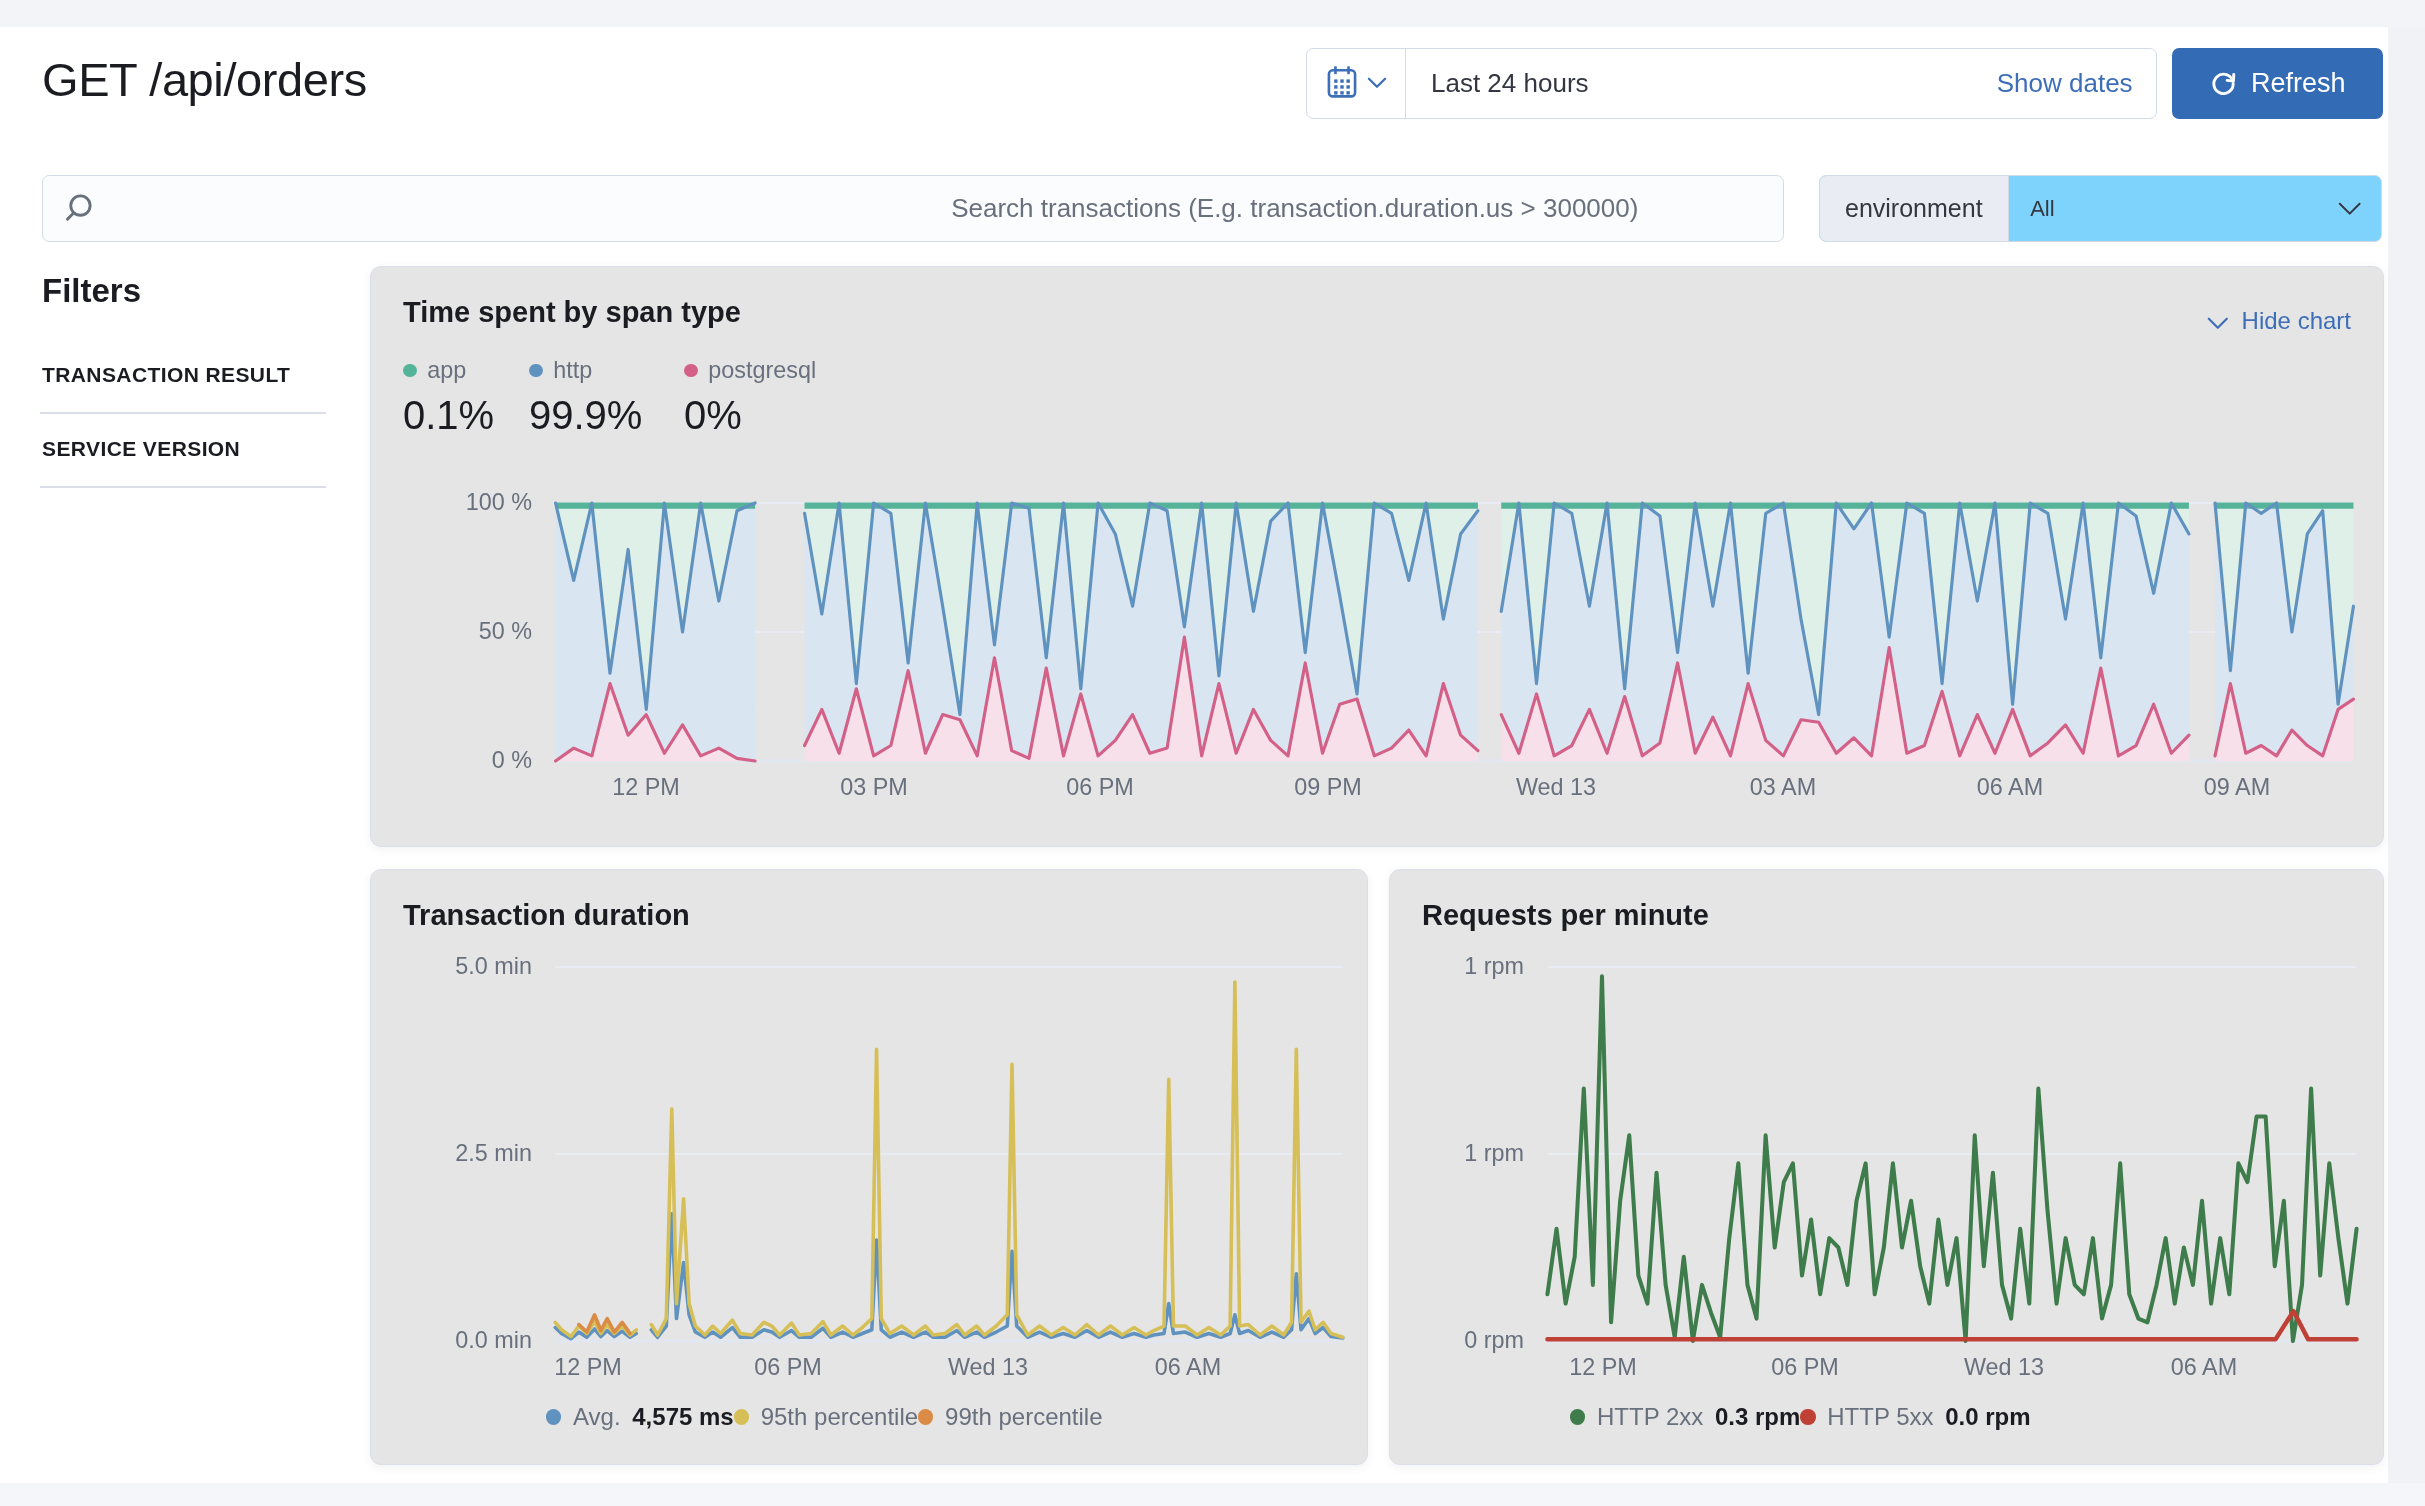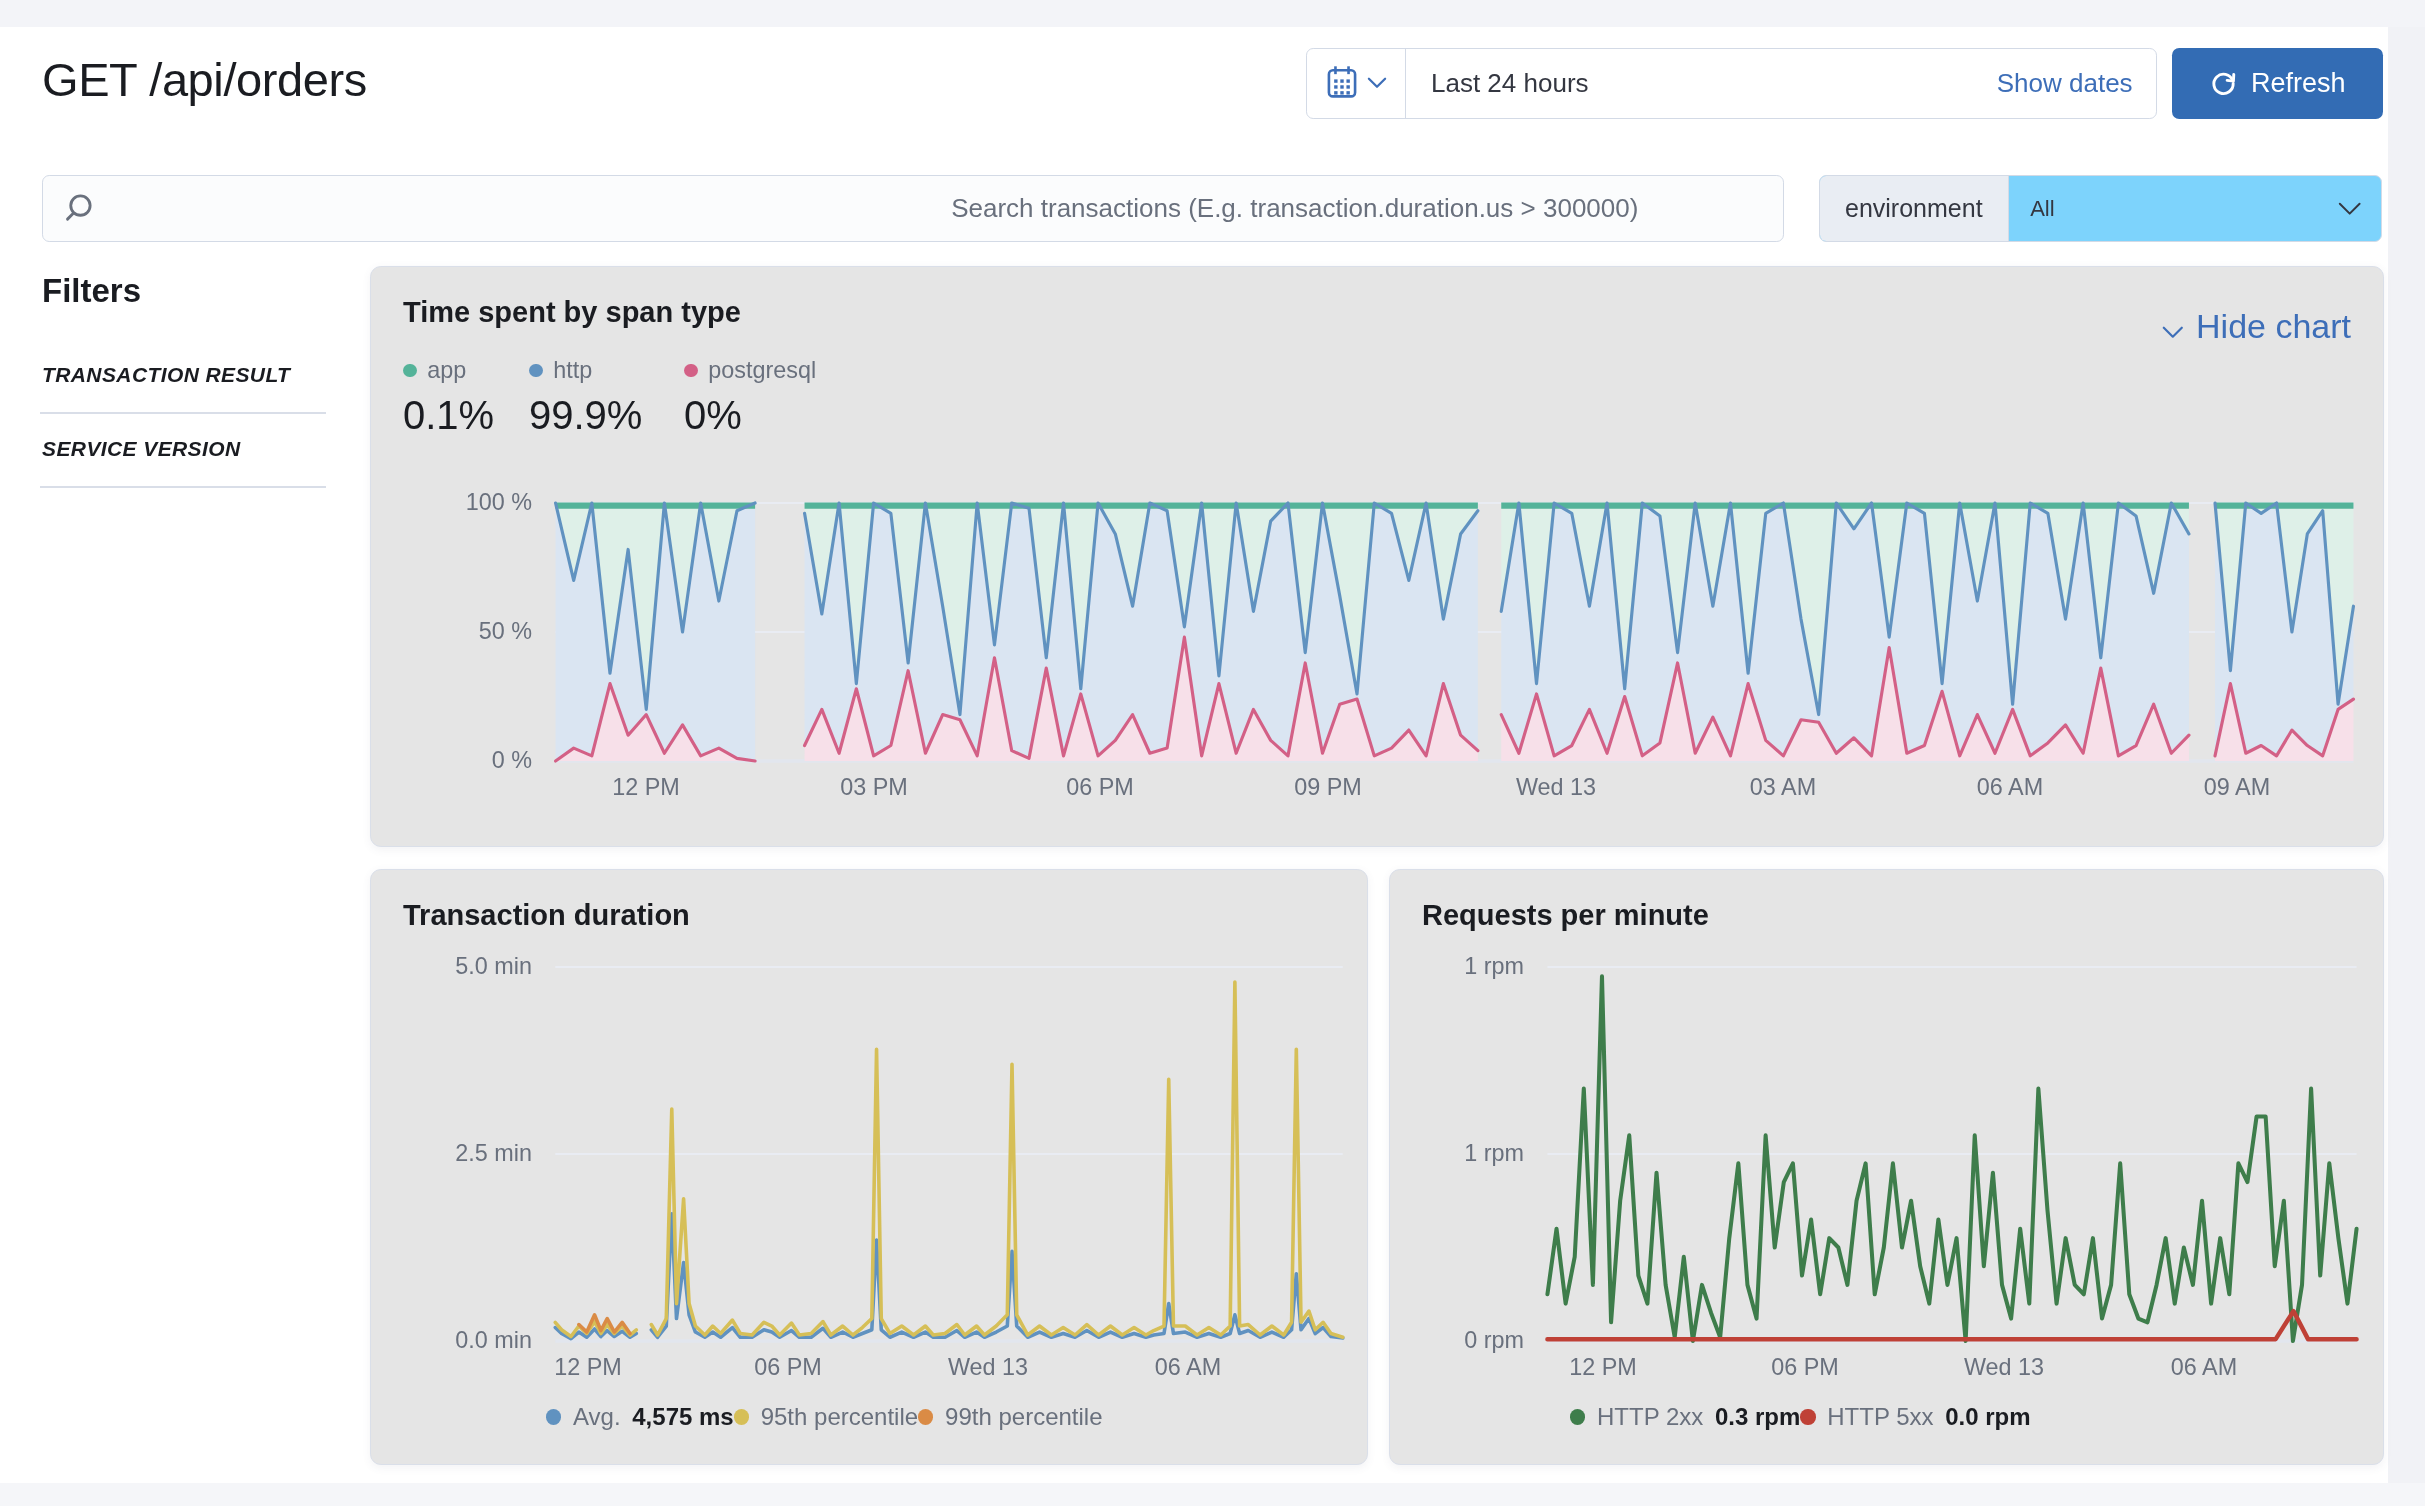--- a/index.html
+++ b/index.html
@@ -25,30 +25,30 @@
   #search-box .icon { margin:0 14.4px 0 20px; }
   #search-input { border:none; outline:none; background:transparent; font-size:26px; color:#343741; width:1530px; font-family:inherit;text-align:right; }
   #search-input::placeholder { color:#69707d; opacity:1; }
   #env-group { left:1819px; top:175px; width:563px; height:67px; display:flex; border:1.8px solid #d3dae6; border-radius:7.2px; overflow:hidden; background:#7dd3fc; }
   #env-label { background:#e9edf3; display:flex; align-items:center; padding:0 25px; font-size:25px; font-weight:500; color:#343741; border-right:1.8px solid #d3dae6; }
   #env-select { flex:1; display:flex; align-items:center; padding:0 21.6px; font-size:22px; color:#343741; cursor:pointer; position:relative; }
   #env-select .chev { position:absolute; right:20px; }
 
   
   #filters-heading { left:42px; top:272px; font-size:33px; font-weight:600; color:#1a1c21; }
-  .filter-section { left:42px; width:284px; font-size:21px; font-weight:700; color:#1a1c21; letter-spacing:0.4px; cursor:pointer;font-style:italic; }
+  .filter-section { left:42px; width:284px; font-size:21px; font-weight:700; color:#1a1c21; letter-spacing:0.4px; cursor:pointer; }
   .filter-divider { left:40px; width:286px; height:1.8px; background:#d9dee8; }
 
   
   .panel { background:#e5e5e5; border:1.8px solid #dadfe9; border-radius:10.8px; box-shadow:0 2.7px 9px rgba(80,92,112,0.07); }
   #panel-span { left:370px; top:266px; width:2014px; height:581px; }
   #panel-duration { left:370px; top:869px; width:998px; height:596px; }
   #panel-rpm { left:1389px; top:869px; width:995px; height:596px; }
   .panel-title { position:absolute; left:32px; top:29px; font-size:29px; font-weight:700; color:#1a1c21; }
-  #hide-chart { position:absolute; right:32px; top:40px; display:flex; align-items:center; gap:12.6px; color:#3d6eb8; font-size:34px; cursor:pointer; }
+  #hide-chart { position:absolute; right:32px; top:40px; display:flex; align-items:center; gap:12.6px; color:#3d6eb8; font-size:24px; cursor:pointer; }
 
   
   .span-legend-item { position:absolute; top:90px; display:flex; align-items:center; gap:10.8px; font-size:23.4px; color:#69707d; cursor:pointer; }
   .dot { width:13.5px; height:13.5px; border-radius:50%; flex:none; }
   .dot-lg { width:15.3px; height:15.3px; border-radius:50%; flex:none; }
   .span-stat { position:absolute; top:126px; font-size:40px; font-weight:500; color:#1a1c21; }
 
   
   .chart { position:absolute; }
   .chart svg { position:absolute; left:0; top:0; overflow:visible; }

